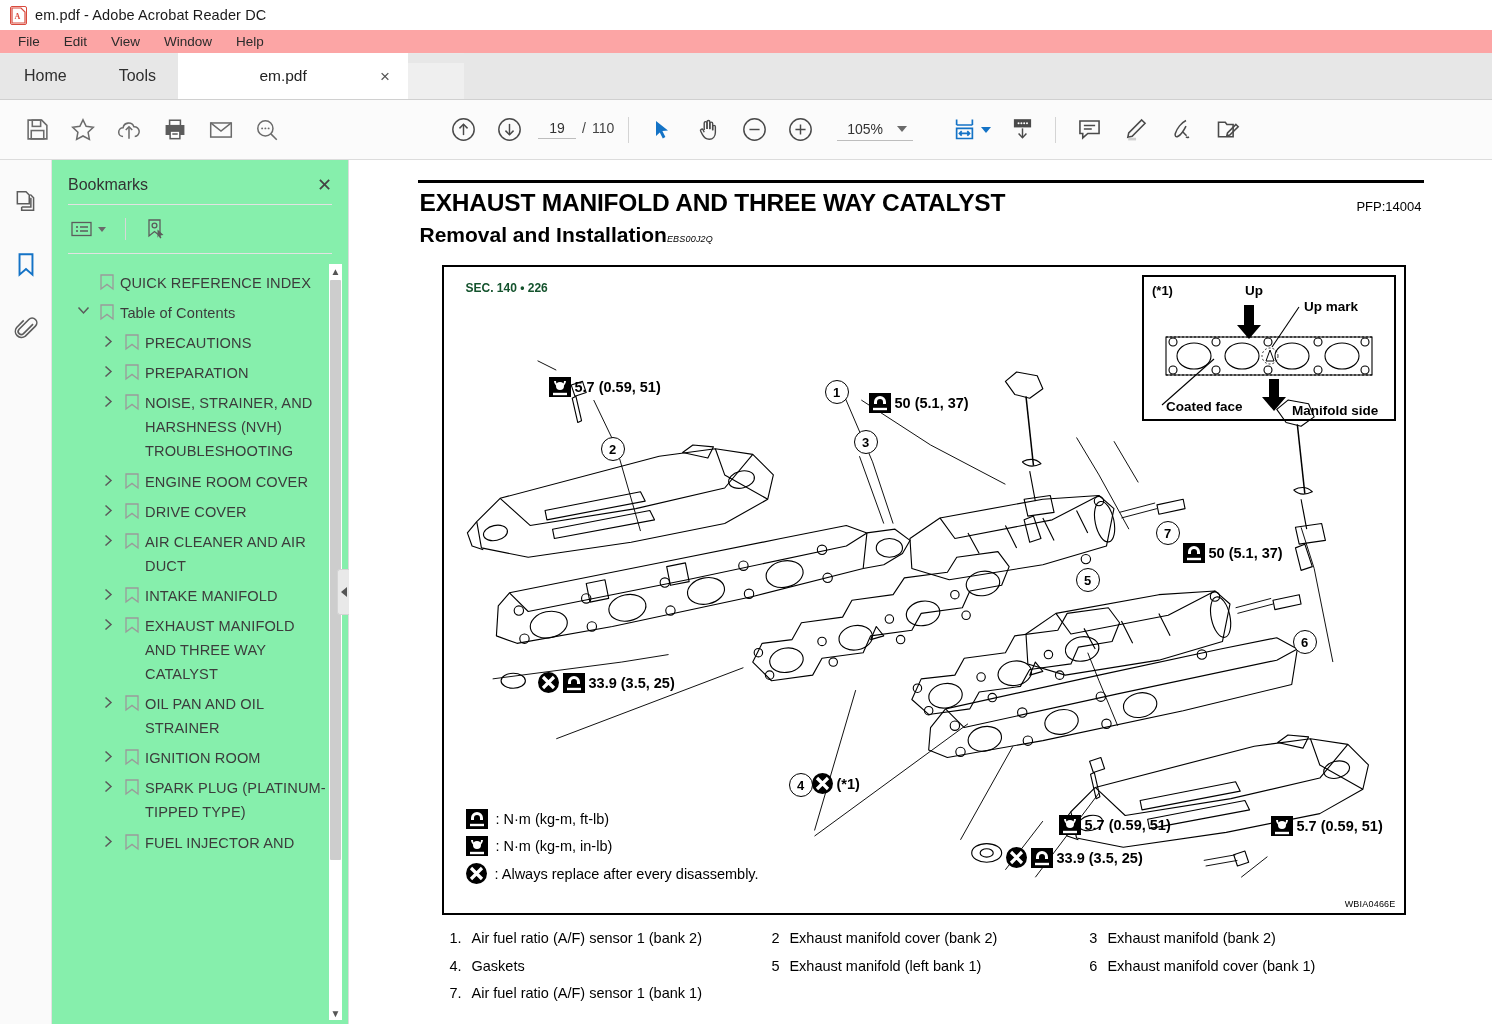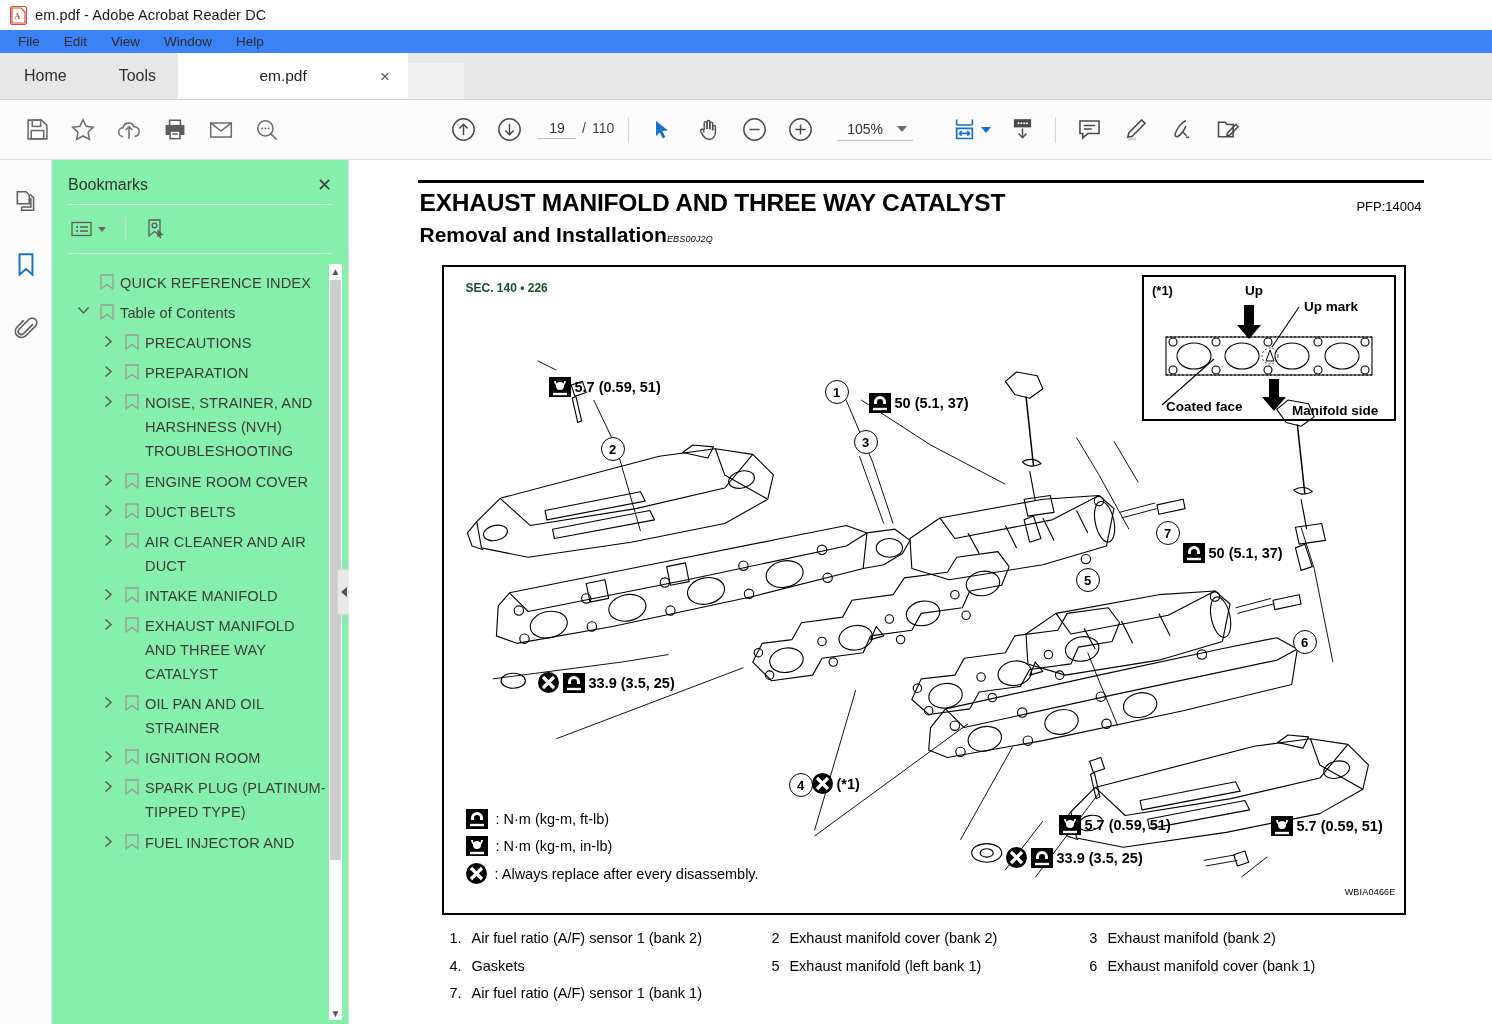--- a/index.html
+++ b/index.html
@@ -19,21 +19,21 @@
   .acro-logo {
     width: 17px; height: 19px; border: 1.5px solid #d94a3d; border-radius: 2px;
     display: flex; align-items: center; justify-content: center;
     font-size: 11px; color: #d94a3d; font-weight: bold; line-height: 1;
   }
   .title-text { font-size: 14.5px; color: #1a1a1a; letter-spacing: 0.1px; }
 
   
   .menubar {
     height: 24px; display: flex; align-items: center; gap: 0px;
-    padding-left: 6px; background:#3b82f6; flex: 0 0 24px;
+    padding-left: 6px; background:#fca5a5; flex: 0 0 24px;
     border-bottom: 1px solid #e9e9e9;
   }
   .menubar > div {
     font-size: 13.5px; color: #2b2b2b; padding: 2px 12px; cursor: default;
   }
 
   
   .tabstrip {
     height: 46px; background: #e7e7e7; display: flex; align-items: flex-end;
     flex: 0 0 46px; border-bottom: 1px solid #d0d0d0;
@@ -166,21 +166,21 @@
             font-family: "Liberation Sans", sans-serif; }
   .doc-pfp { font-size: 13px; color:#000; }
   .doc-h2row { display:flex; align-items:baseline; justify-content:flex-start; padding: 6px 14px 0 14px;}
   .doc-h2 { font-size: 21px; font-weight: bold; color:#000; }
   .doc-code { font-size: 9px; font-style: italic; color:#000; letter-spacing:.2px;}
   .fig-wrap {
     margin: 18px 30px 0 36px; border: 2px solid #000; height: 650px; position: relative;
     background: #fff;
   }
   .sec-label { position:absolute; left: 22px; top: 14px; font-size: 12px; font-weight: bold; color:#14532d; }
-  .fig-id { position:absolute; right: 8px; bottom: 16px; font-size: 9px; color:#000; letter-spacing:.2px;}
+  .fig-id { position:absolute; right: 8px; bottom: 4px; font-size: 9px; color:#000; letter-spacing:.2px;}
   .inset {
     position:absolute; right: 8px; top: 8px; width: 254px; height: 146px;
     border: 2px solid #000; background:#fff;
   }
   .legend { position:absolute; left: 22px; bottom: 22px; }
   .legend-row { display:flex; align-items:center; gap:8px; margin-bottom: 7px; }
   .legend-txt { font-size: 14.5px; color:#000; font-weight: 500;}
   .torque-cal { position:absolute; display:flex; align-items:center; gap:4px; }
   .torque-cal .tt { font-size: 14.5px; font-weight:bold; color:#000; white-space:nowrap; }
   .callout-num {
@@ -517,21 +517,21 @@
               <span class="bm-chev">
                 <svg width="11" height="13" viewBox="0 0 11 13" fill="none" stroke="#5a5a5a" stroke-width="1.5">
                   <path d="M2.5 1.5L8 6.5 2.5 11.5"></path>
                 </svg>
               </span>
               <span class="bm-ico">
                 <svg width="14" height="17" viewBox="0 0 14 17" fill="none" stroke="#9a9a9a" stroke-width="1.3">
                   <path d="M1 1h12v14l-6-4.6L1 15z"></path>
                 </svg>
               </span>
-              <span class="bm-label">DUCT BELTS</span>
+              <span class="bm-label">DRIVE COVER</span>
             </div>
             <div class="bm-item indent-1">
               <span class="bm-chev">
                 <svg width="11" height="13" viewBox="0 0 11 13" fill="none" stroke="#5a5a5a" stroke-width="1.5">
                   <path d="M2.5 1.5L8 6.5 2.5 11.5"></path>
                 </svg>
               </span>
               <span class="bm-ico">
                 <svg width="14" height="17" viewBox="0 0 14 17" fill="none" stroke="#9a9a9a" stroke-width="1.3">
                   <path d="M1 1h12v14l-6-4.6L1 15z"></path>

